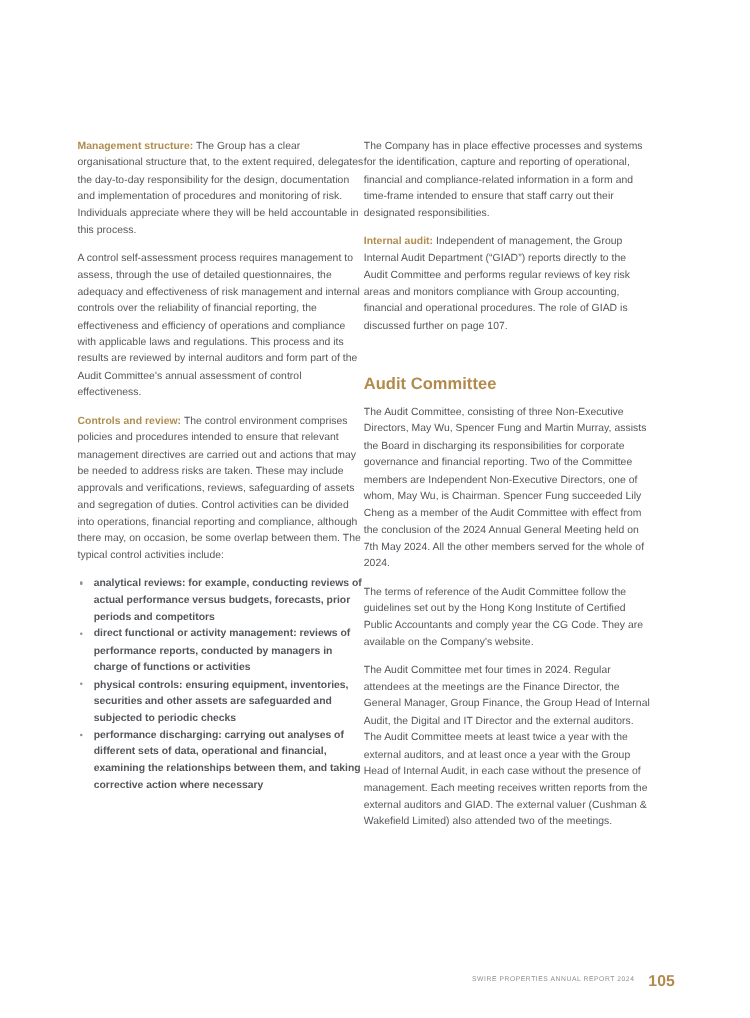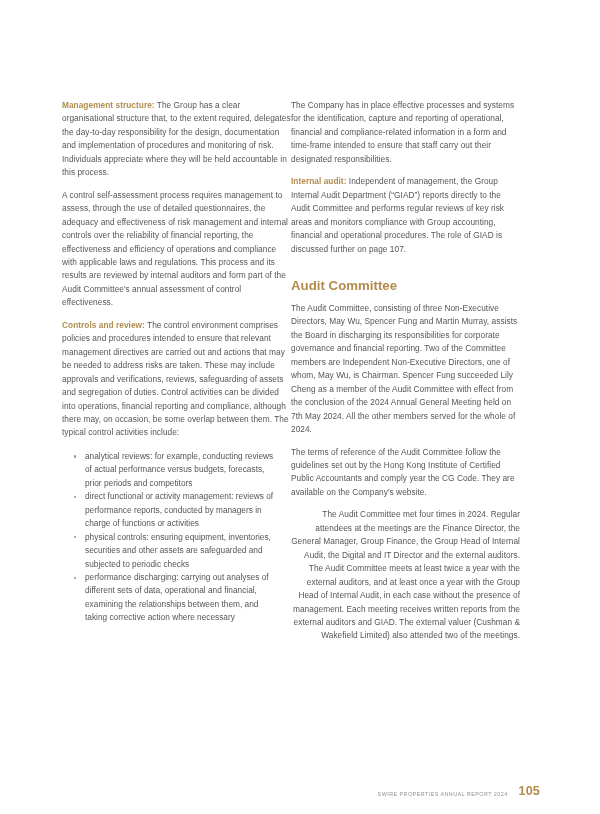--- a/index.html
+++ b/index.html
@@ -16,59 +16,59 @@
   .page {
     position: relative;
     width: 600px;
     height: 814px;
     background: #ffffff;
     overflow: hidden;
   }
   .content {
     position: absolute;
     left: 62px;
-    top: 99px;
+    top: 110px;
     width: 476px;
     display: flex;
     align-items: flex-start;
   }
   .column {
     width: 229px;
   }
   p.body {
     margin: 0 0 9px 0;
     font-size: 8.3px;
     line-height: 13.45px;
     color: #53565a;
     text-align: left;
     letter-spacing: 0.005em;
   }
   p.body:last-child {
     margin-bottom: 0;
-    text-align: right;
   }
   .lead {
     color: #b08d4f;
     font-weight: bold;
   }
   h2.section-heading {
     margin: 14px 0 8px 0;
     font-size: 13.2px;
     line-height: 16px;
     font-weight: bold;
     color: #b28a4b;
     letter-spacing: 0.003em;
   }
   h2.section-heading.first {
-    margin-top: 22px;
+    margin-top: 32px;
   }
   ul.bullets {
     list-style: none;
-    margin: 10px;
+    margin: 0;
     padding: 0;
+    font-weight: bold;
   }
   ul.bullets li {
     position: relative;
     padding-left: 13px;
     margin-bottom: 0px;
     font-size: 8.3px;
     line-height: 13.45px;
     color: #53565a;
   }
   ul.bullets li::before {
@@ -81,21 +81,21 @@
     background: #8c8f93;
     border-radius: 50%;
   }
   .footer {
     position: absolute;
     left: 0;
     right: 0;
     bottom: 16px;
     height: 26px;
     display: flex;
-    align-items: flex-end;
+    align-items: center;
     justify-content: flex-end;
     padding-right: 60px;
   }
   .footer-label {
     font-size: 5.4px;
     letter-spacing: 0.085em;
     color: #8e9195;
     text-transform: uppercase;
     margin-right: 11px;
     position: relative;

